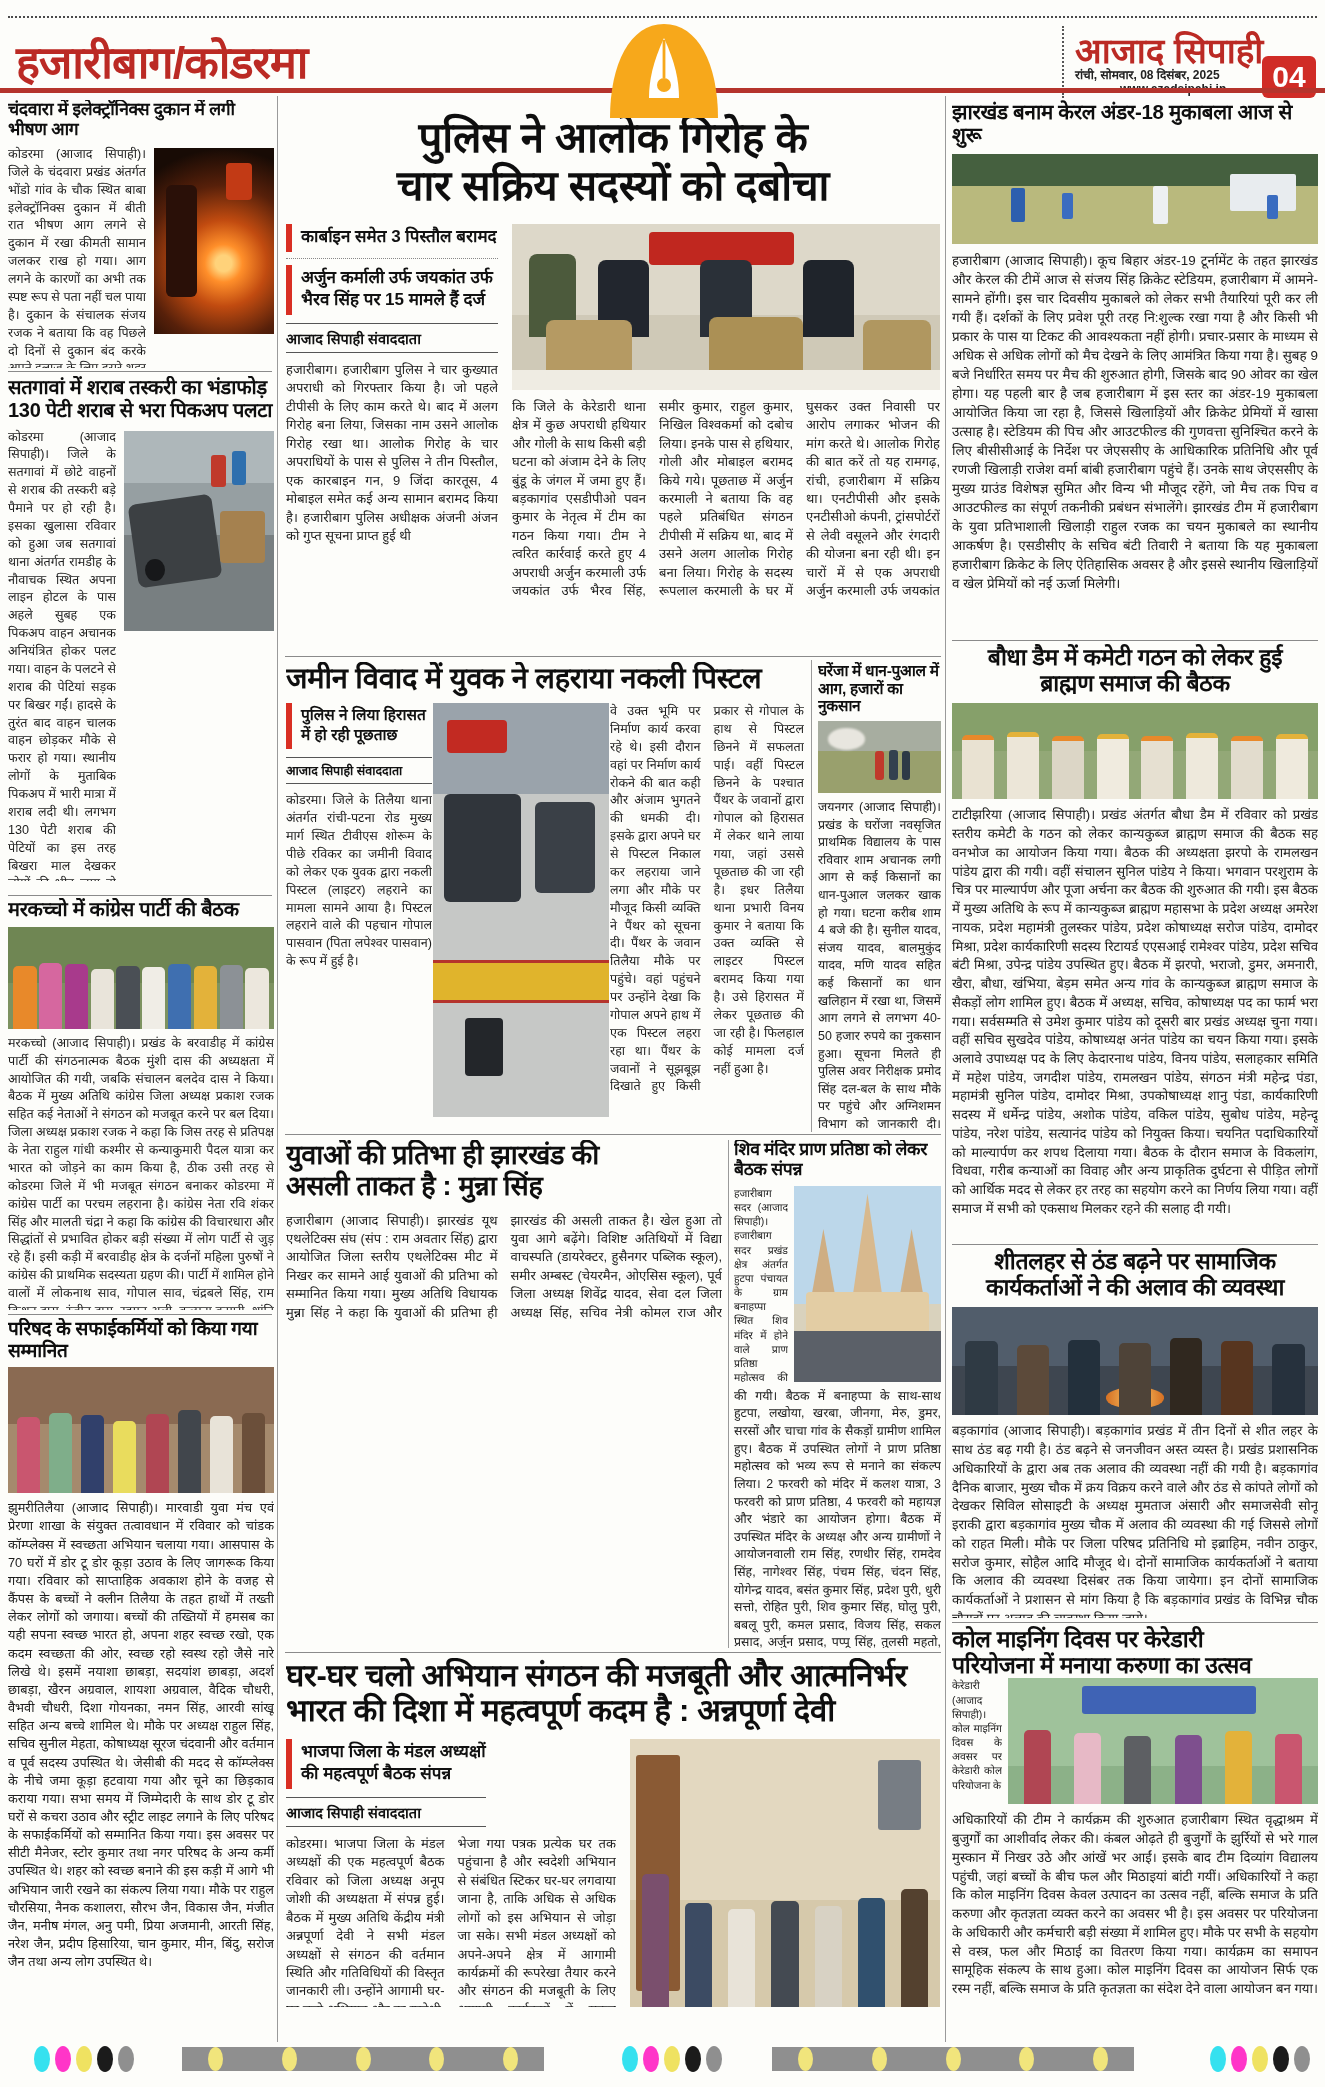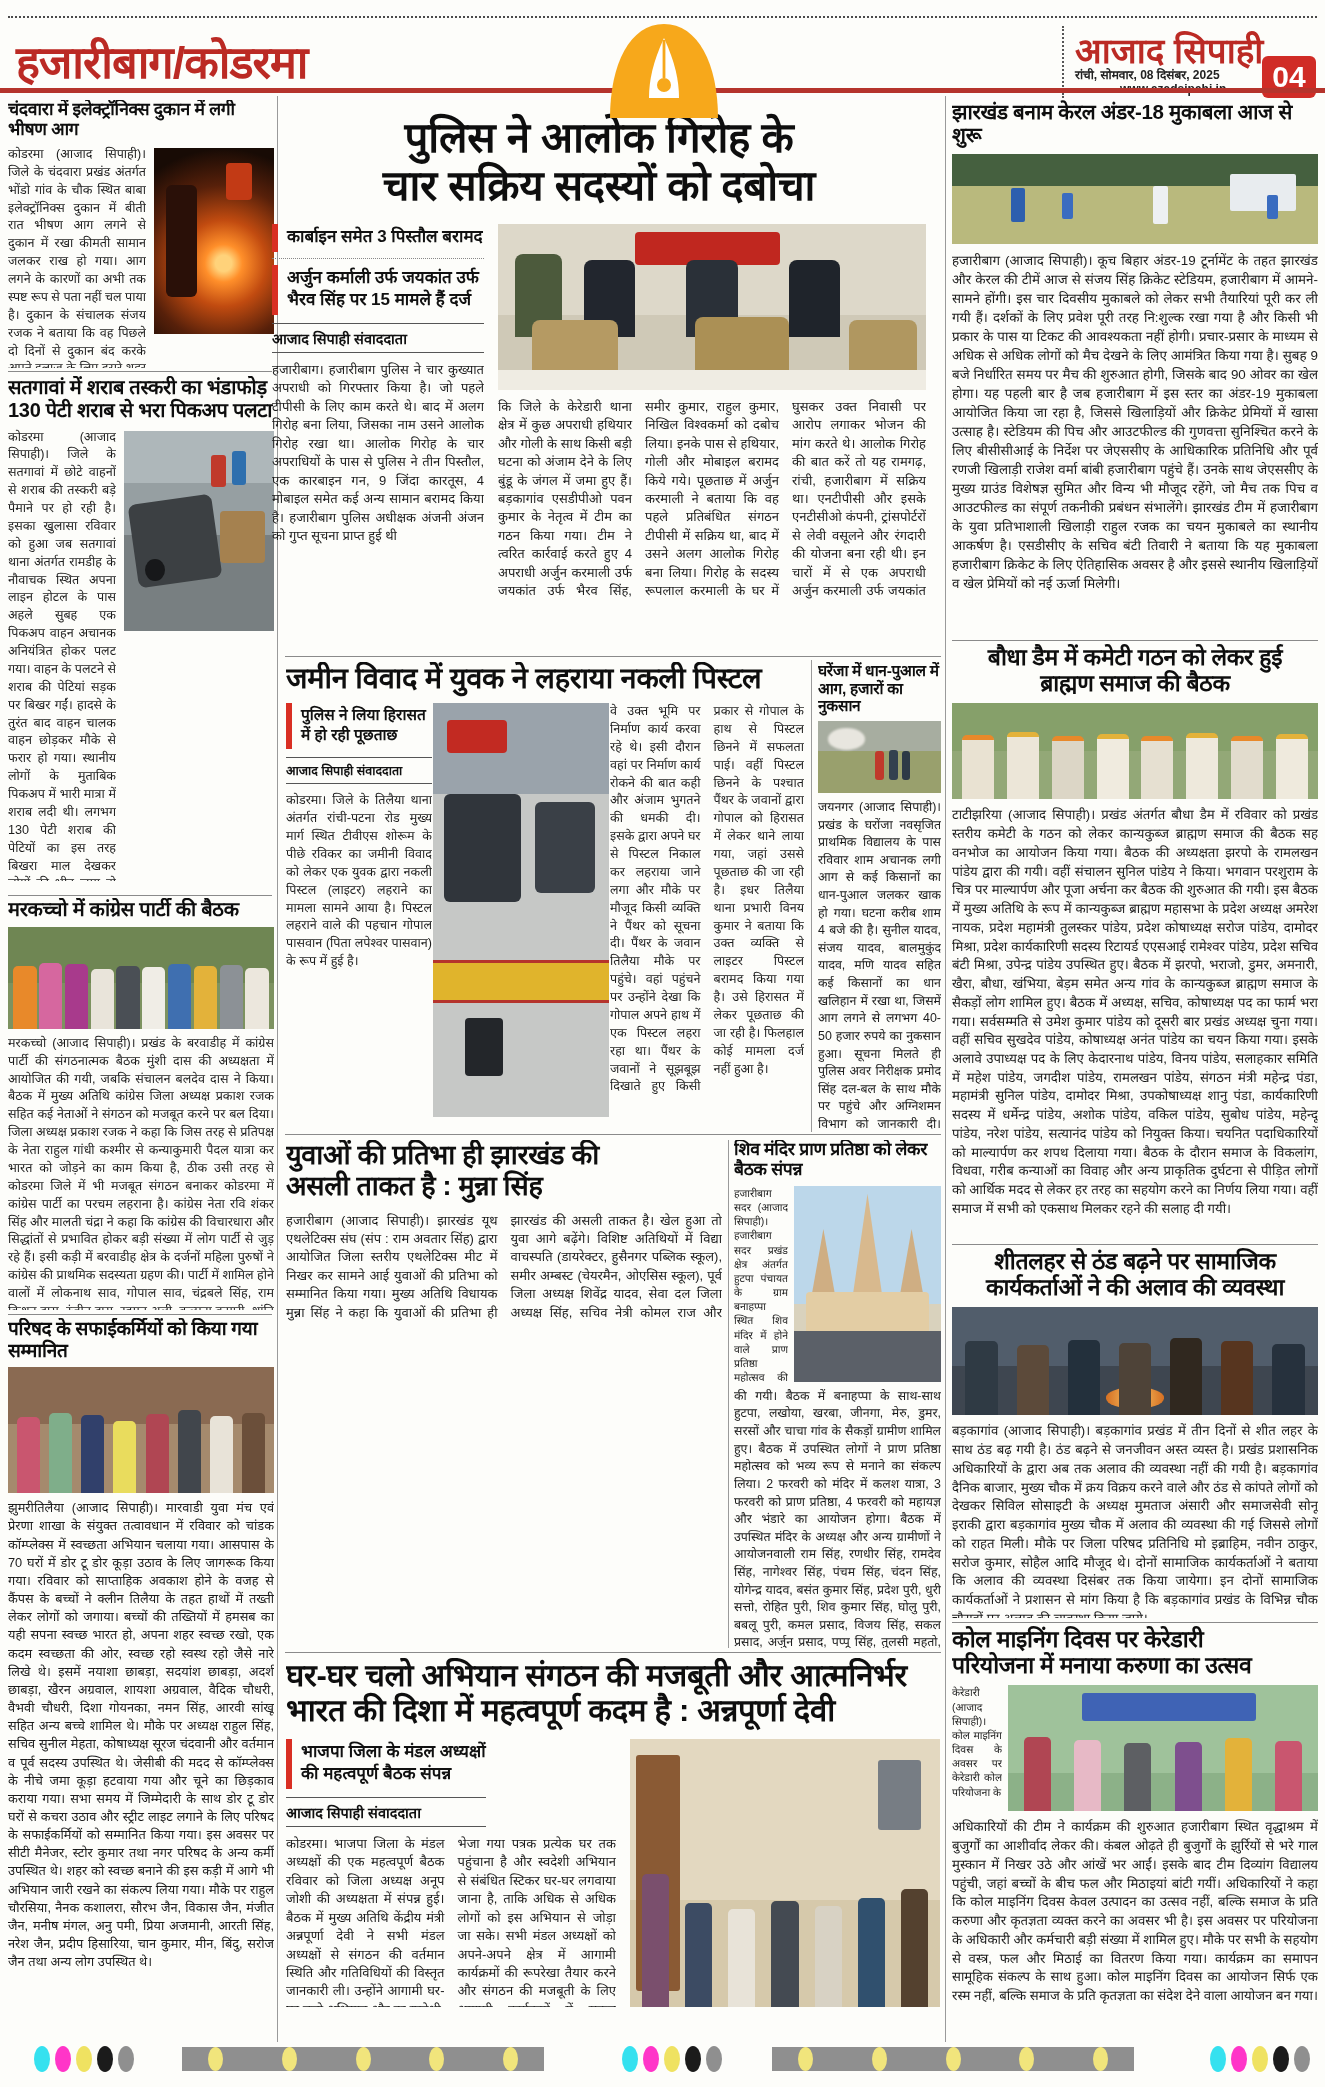--- a/index.html
+++ b/index.html
@@ -151,21 +151,21 @@
         <b style="height:80%;background:#e9dc5d;"></b>
         <b style="height:87%;background:#b04653;"></b>
         <b style="height:92%;background:#41464c;"></b>
         <b style="height:85%;background:#e8e3d8;"></b>
         <b style="height:88%;background:#6b4f3a;"></b>
       </span>
     </div>
     <div class="body" style="font-size:12.8px;height:574px;margin-top:6px;">झुमरीतिलैया (आजाद सिपाही)। मारवाडी युवा मंच एवं प्रेरणा शाखा के संयुक्त तत्वावधान में रविवार को चांडक कॉम्प्लेक्स में स्वच्छता अभियान चलाया गया। आसपास के 70 घरों में डोर टू डोर कूड़ा उठाव के लिए जागरूक किया गया। रविवार को साप्ताहिक अवकाश होने के वजह से कैंपस के बच्चों ने क्लीन तिलैया के तहत हाथों में तख्ती लेकर लोगों को जगाया। बच्चों की तख्तियों में हमसब का यही सपना स्वच्छ भारत हो, अपना शहर स्वच्छ रखो, एक कदम स्वच्छता की ओर, स्वच्छ रहो स्वस्थ रहो जैसे नारे लिखे थे। इसमें नयाशा छाबड़ा, सदयांश छाबड़ा, अदर्श छाबड़ा, खैरन अग्रवाल, शायशा अग्रवाल, वैदिक चौधरी, वैभवी चौधरी, दिशा गोयनका, नमन सिंह, आरवी सांखू सहित अन्य बच्चे शामिल थे। मौके पर अध्यक्ष राहुल सिंह, सचिव सुनील मेहता, कोषाध्यक्ष सूरज चंदवानी और वर्तमान व पूर्व सदस्य उपस्थित थे। जेसीबी की मदद से कॉम्प्लेक्स के नीचे जमा कूड़ा हटवाया गया और चूने का छिड़काव कराया गया। सभा समय में जिम्मेदारी के साथ डोर टू डोर घरों से कचरा उठाव और स्ट्रीट लाइट लगाने के लिए परिषद के सफाईकर्मियों को सम्मानित किया गया। इस अवसर पर सीटी मैनेजर, स्टोर कुमार तथा नगर परिषद के अन्य कर्मी उपस्थित थे। शहर को स्वच्छ बनाने की इस कड़ी में आगे भी अभियान जारी रखने का संकल्प लिया गया। मौके पर राहुल चौरसिया, नैनक कशालरा, सौरभ जैन, विकास जैन, मंजीत जैन, मनीष मंगल, अनु पमी, प्रिया अजमानी, आरती सिंह, नरेश जैन, प्रदीप हिसारिया, चान कुमार, मीन, बिंदु, सरोज जैन तथा अन्य लोग उपस्थित थे।</div>
   </div>
 
-  <div class="art" style="left:272px;top:100px;width:654px;height:552px;">
+  <div class="art" style="left:286px;top:100px;width:654px;height:552px;">
     <div class="hl c" style="font-size:42px;padding-top:14px;">पुलिस ने आलोक गिरोह के</div>
     <div class="hl c" style="font-size:42px;margin-bottom:14px;">चार सक्रिय सदस्यों को दबोचा</div>
     <div style="display:flex;gap:14px;height:392px;">
       <div style="width:212px;flex:none;display:flex;flex-direction:column;">
         <div class="subhead">कार्बाइन समेत 3 पिस्तौल बरामद</div>
         <div class="dotsep"></div>
         <div class="subhead">अर्जुन कर्माली उर्फ जयकांत उर्फ भैरव सिंह पर 15 मामले हैं दर्ज</div>
         <div class="byline">आजाद सिपाही संवाददाता</div>
         <div class="body" style="flex:1;">हजारीबाग। हजारीबाग पुलिस ने चार कुख्यात अपराधी को गिरफ्तार किया है। जो पहले टीपीसी के लिए काम करते थे। बाद में अलग गिरोह बना लिया, जिसका नाम उसने आलोक गिरोह रखा था। आलोक गिरोह के चार अपराधियों के पास से पुलिस ने तीन पिस्तौल, एक कारबाइन गन, 9 जिंदा कारतूस, 4 मोबाइल समेत कई अन्य सामान बरामद किया है। हजारीबाग पुलिस अधीक्षक अंजनी अंजन को गुप्त सूचना प्राप्त हुई थी</div>
       </div>
@@ -306,21 +306,21 @@
         <b style="height:92%;background:#30281f;"></b>
         <b style="height:88%;background:#57351f;"></b>
         <b style="height:85%;background:#26313d;"></b>
       </span>
     </div>
     <div class="body" style="font-size:13.2px;height:196px;margin-top:7px;">बड़कागांव (आजाद सिपाही)। बड़कागांव प्रखंड में तीन दिनों से शीत लहर के साथ ठंड बढ़ गयी है। ठंड बढ़ने से जनजीवन अस्त व्यस्त है। प्रखंड प्रशासनिक अधिकारियों के द्वारा अब तक अलाव की व्यवस्था नहीं की गयी है। बड़कागांव दैनिक बाजार, मुख्य चौक में क्रय विक्रय करने वाले और ठंड से कांपते लोगों को देखकर सिविल सोसाइटी के अध्यक्ष मुमताज अंसारी और समाजसेवी सोनू इराकी द्वारा बड़कागांव मुख्य चौक में अलाव की व्यवस्था की गई जिससे लोगों को राहत मिली। मौके पर जिला परिषद प्रतिनिधि मो इब्राहिम, नवीन ठाकुर, सरोज कुमार, सोहैल आदि मौजूद थे। दोनों सामाजिक कार्यकर्ताओं ने बताया कि अलाव की व्यवस्था दिसंबर तक किया जायेगा। इन दोनों सामाजिक कार्यकर्ताओं ने प्रशासन से मांग किया है कि बड़कागांव प्रखंड के विभिन्न चौक चौराहों पर अलाव की व्यवस्था किया जाये।</div>
   </div>
 
   <div class="art" style="left:952px;top:1626px;width:366px;height:414px;">
     <div class="hl" style="font-size:23px;">कोल माइनिंग दिवस पर केरेडारी</div>
-    <div class="hl" style="font-size:23px;margin-bottom:7px;">परियोजना में मनाया करुणा का उत्सव</div>
+    <div class="hl" style="font-size:23px;">परियोजना में मनाया करुणा का उत्सव</div>
     <div style="display:flex;gap:6px;height:126px;">
       <div class="mini" style="width:50px;flex:none;">केरेडारी (आजाद सिपाही)। कोल माइनिंग दिवस के अवसर पर केरेडारी कोल परियोजना के</div>
       <div class="photo p-coal" style="flex:1;height:126px;">
         <b style="left:24%;top:6%;width:56%;height:22%;background:#3f63b5;border-radius:3px;"></b>
         <span class="crowd" style="height:66%;">
           <b style="height:90%;background:#b04653;"></b>
           <b style="height:86%;background:#e7b9c6;"></b>
           <b style="height:82%;background:#5d5f63;"></b>
           <b style="height:84%;background:#7e4f8e;"></b>
           <b style="height:88%;background:#e3b23a;"></b>

